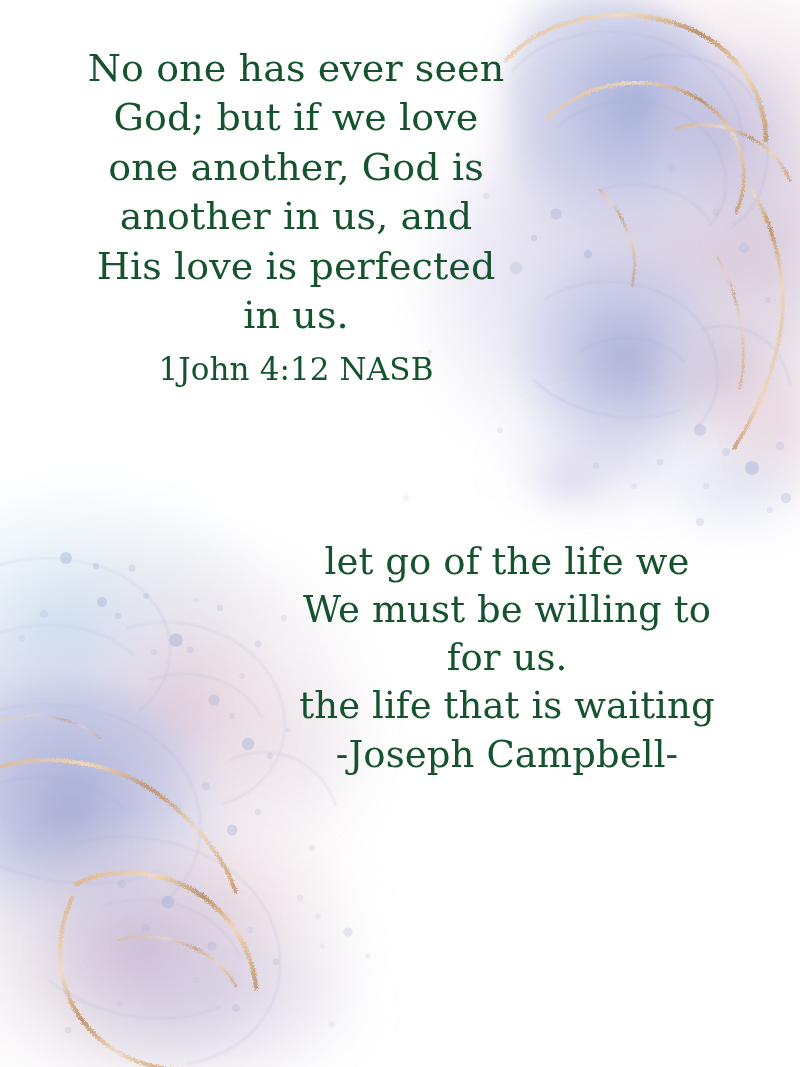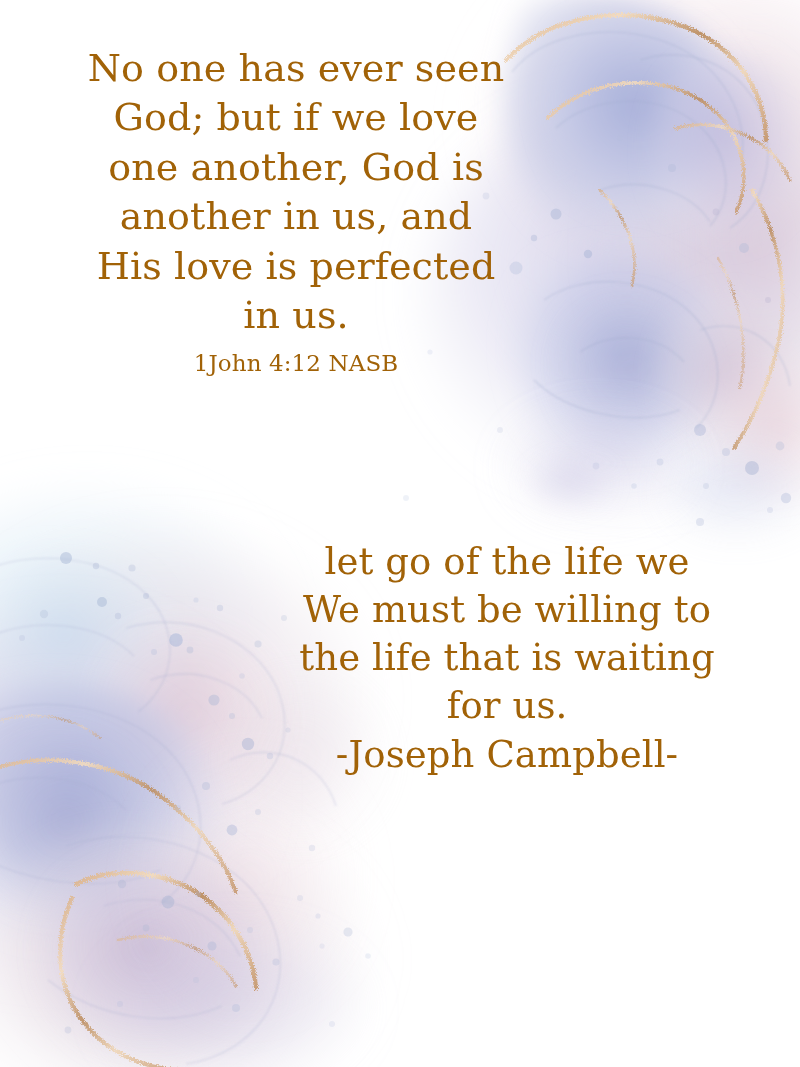--- a/index.html
+++ b/index.html
@@ -24,34 +24,34 @@
     position: absolute;
     inset: 0;
     pointer-events: none;
   }
   .art-layer svg { display: block; width: 800px; height: 1067px; }
 
   
   .quote-block {
     position: absolute;
     text-align: center;
-    color: #a16207;
+    color: #14532d;
     line-height: 1.30;
     letter-spacing: 0.1px;
   }
 
   #quote-verse {
     left: 58px;
     top: 44px;
     width: 476px;
     font-size: 38px;
   }
   #quote-verse .q-line { white-space: nowrap; }
   #quote-verse .q-source {
-    font-size: 23px;
+    font-size: 31px;
     margin-top: 9px;
   }
 
   #quote-campbell {
     left: 268px;
     top: 538px;
     width: 478px;
     font-size: 37px;
   }
   #quote-campbell .q-line { white-space: nowrap; }
@@ -329,18 +329,18 @@
     <span class="q-line">one another, God is</span>
     <span class="q-line">another in us, and</span>
     <span class="q-line">His love is perfected</span>
     <span class="q-line">in us.</span>
     <span class="q-source">1John 4:12 NASB</span>
   </div>
 
   <div class="quote-block" id="quote-campbell">
     <span class="q-line">let go of the life we</span>
     <span class="q-line">We must be willing to</span>
+    <span class="q-line">for us.</span>
     <span class="q-line">the life that is waiting</span>
-    <span class="q-line">for us.</span>
     <span class="q-source">-Joseph Campbell-</span>
   </div>
 
 </div>
 
 </body></html>

